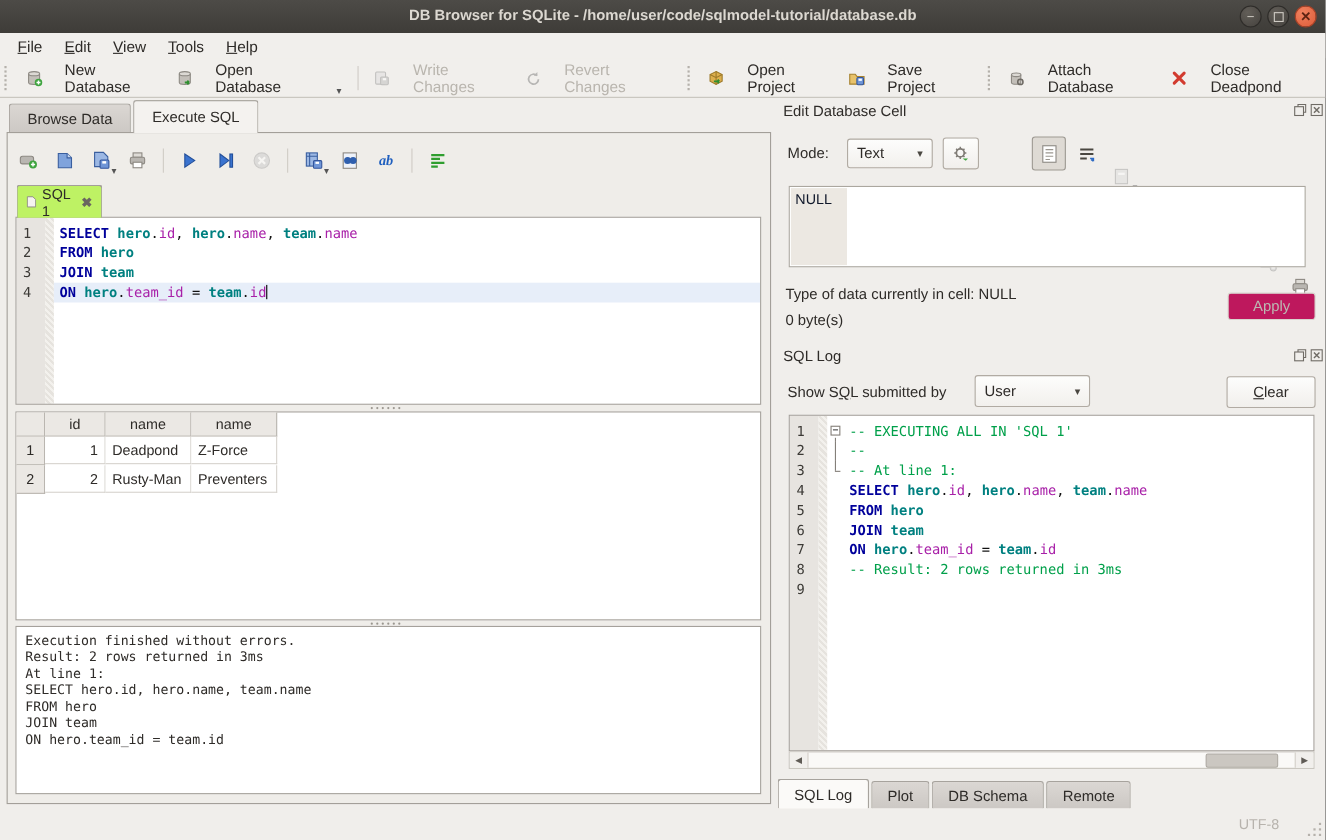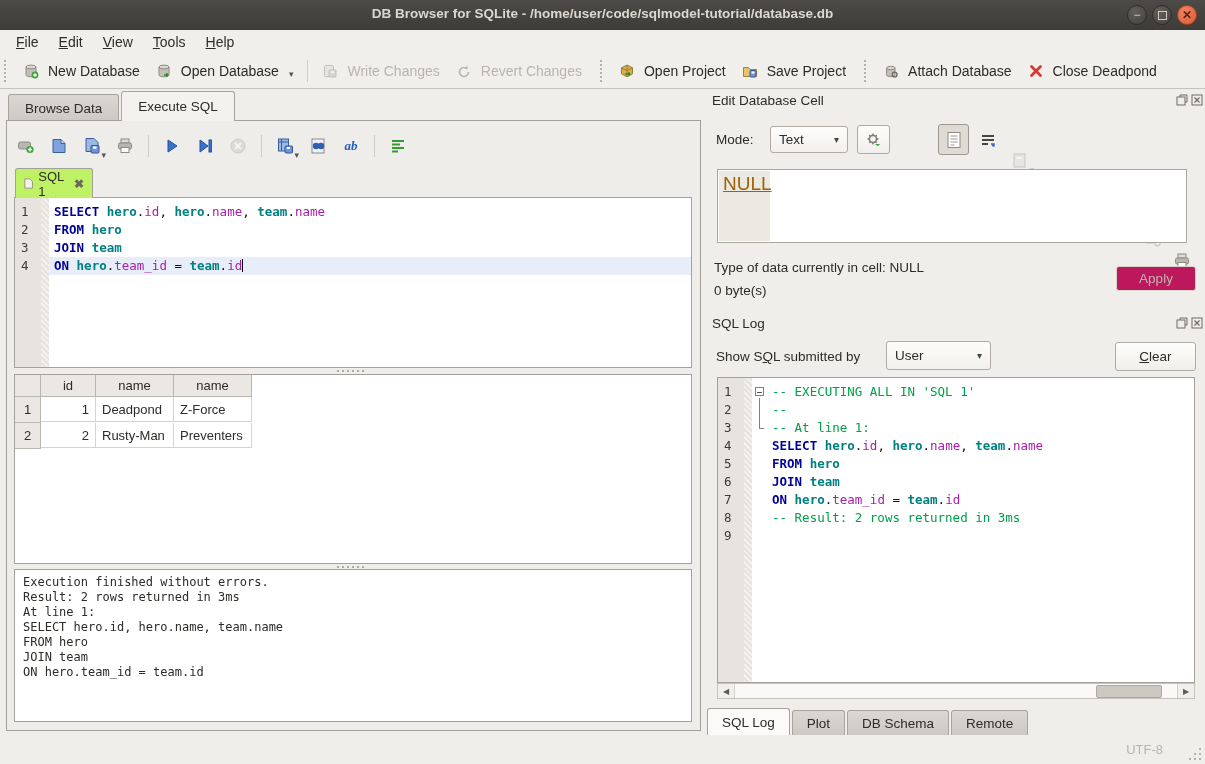--- a/index.html
+++ b/index.html
@@ -23,21 +23,21 @@
   
   #menubar{left:0;top:30px;width:1205px;height:23px;background:#f1efec;display:flex;
     align-items:center;padding-left:6px;font-size:14px;}
   .menu-item{padding:2px 10px;cursor:default;text-align:center;}
   .menu-item u{text-decoration:underline;}
   
   #toolbar{left:0;top:53px;width:1205px;height:35px;background:#f1efec;
     border-bottom:1px solid #c6c2bc;display:flex;align-items:center;font-size:14px;}
   .tb-handle{width:5px;height:22px;margin:0 4px;border-left:2px dotted #b5b1ab;}
   .tb-sep{width:1px;height:22px;background:#cfcbc5;margin:0 6px;}
-  .tb-btn{display:flex;align-items:center;gap:9px;padding:4px 8px;border-radius:3px;}
+  .tb-btn{display:flex;align-items:center;gap:20px;padding:4px 8px;border-radius:3px;}
   .tb-btn.dis{color:#b9b5ae;}
   .dis-ic{opacity:.45;filter:grayscale(1);}
   .ddcaret{font-size:9px;color:#555;margin-left:1px;align-self:flex-end;}
   .icon16{width:16px;height:16px;display:inline-block;position:relative;}
   
   .tab{display:inline-flex;align-items:center;height:27px;padding:0 16px;font-size:13.5px;
     background:linear-gradient(#dbd7d3,#ccc8c4);border:1px solid #a7a39d;
     border-bottom:none;margin-right:2px;border-radius:3px 3px 0 0;box-sizing:border-box;}
   .tab.active{background:#f4f2ef;height:30px;position:relative;z-index:3;}
   #maintabs{left:8px;top:91px;height:30px;display:flex;align-items:flex-end;}
@@ -110,21 +110,21 @@
   .combo .arr{font-size:10px;color:#4a4741;}
   .btn{background:linear-gradient(#fdfdfc,#f1efec);border:1px solid #b1aba3;border-radius:3px;
     font-size:13.5px;display:flex;align-items:center;justify-content:center;box-sizing:border-box;}
   .btn.disabled{background:#be185d;border-color:#d8d4ce;color:#bcb8b2;}
   .iconbtn{border:1px solid #b1aba3;border-radius:3px;background:linear-gradient(#fdfdfc,#f1efec);
     display:flex;align-items:center;justify-content:center;box-sizing:border-box;}
   .iconbtn.pressed{background:#dedad4;border-color:#9d9992;}
   #cellbox{left:717px;top:169px;width:470px;height:74px;background:#fff;border:1px solid #aba79f;
     box-sizing:border-box;}
   #cellbox .nullstrip{position:absolute;left:1px;top:1px;bottom:1px;width:51px;background:#ece8e2;}
-  #cellbox .nullval{position:absolute;left:5px;top:3px;font-size:19px;color:#a16207;text-decoration:underline;}
+  #cellbox .nullval{position:absolute;left:5px;top:3px;font-size:13px;color:#0f172a;}
   
   #hscroll{left:717px;top:683px;width:478px;height:16px;background:#faf9f7;
     border:1px solid #c5c1bb;box-sizing:border-box;display:flex;}
   .sc-arrow{width:16px;height:14px;display:flex;align-items:center;justify-content:center;
     font-size:8px;color:#5f5b55;background:#f1efec;}
   .sc-arrow.left{border-right:1px solid #d4d0ca;}
   .sc-arrow.right{border-left:1px solid #d4d0ca;margin-left:auto;}
   .sc-thumb{position:absolute;left:378px;top:1px;width:66px;height:13px;background:#cbc7c1;
     border:1px solid #aeaaa3;border-radius:2px;box-sizing:border-box;}
   

